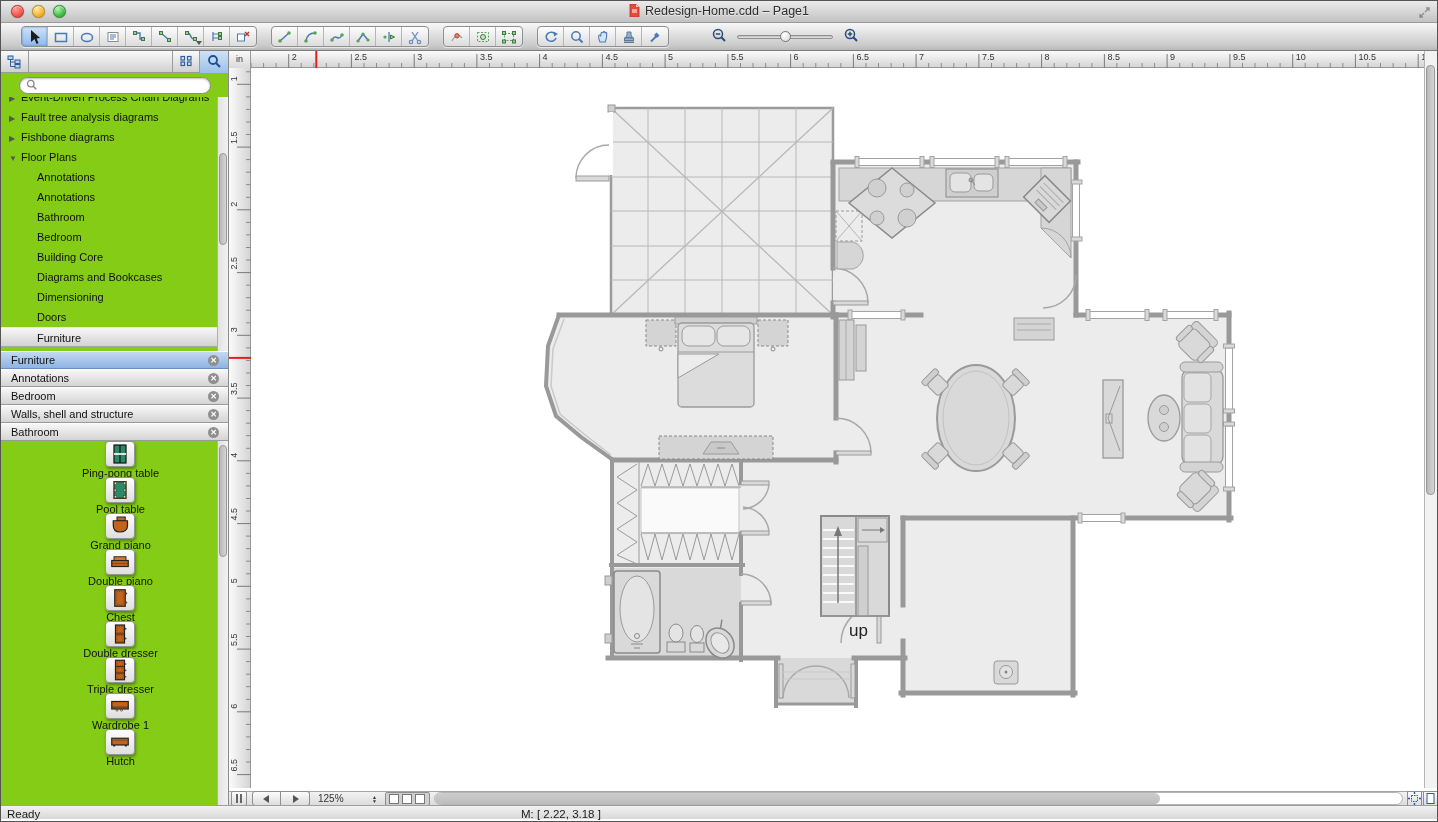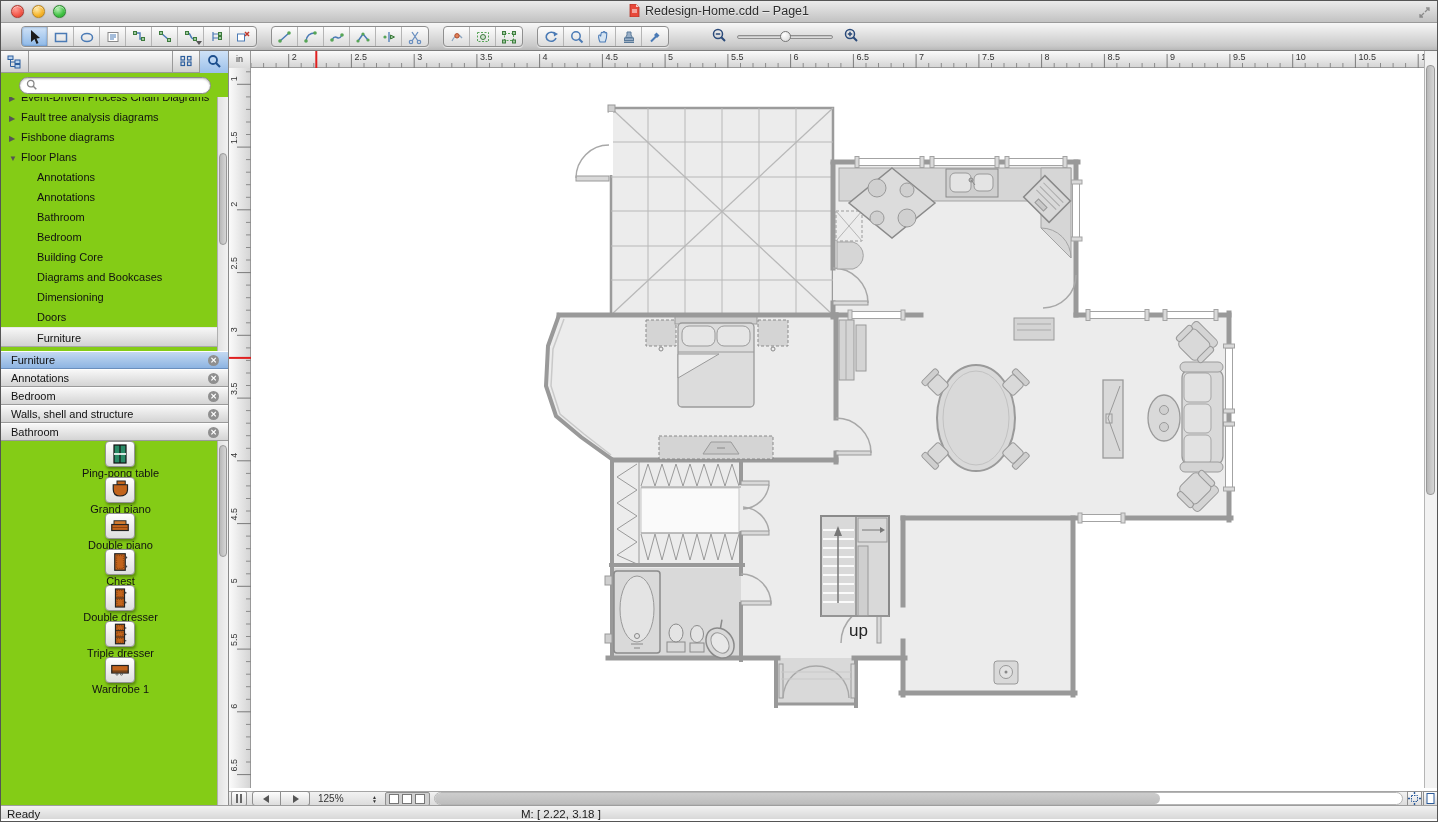--- a/index.html
+++ b/index.html
@@ -373,20 +373,36 @@
                   <rect x="8" y="4" width="16" height="24" fill="#2a8a66" stroke="#111" stroke-width="1.6"></rect>
                   <line x1="16" y1="4" x2="16" y2="28" stroke="#111" stroke-width="1.6"></line>
                   <line x1="8" y1="16" x2="24" y2="16" stroke="#fff" stroke-width="2.2"></line>
                 </svg>
               </div>
               <span class="shape-label">Ping-pong table</span>
             </div>
             <div class="shape-row">
               <div class="shape-tile">
                 <svg width="24" height="24" viewBox="0 0 32 32">
+                  <rect x="8" y="5" width="16" height="22" fill="#2a8a66" stroke="#4a3a1a" stroke-width="2"></rect>
+                  <g fill="#ddd" stroke="#333" stroke-width="0.7">
+                    <rect x="8.5" y="5.5" width="3" height="3"></rect>
+                    <rect x="20.5" y="5.5" width="3" height="3"></rect>
+                    <rect x="8.5" y="23.5" width="3" height="3"></rect>
+                    <rect x="20.5" y="23.5" width="3" height="3"></rect>
+                    <rect x="8.3" y="14.7" width="2.5" height="3"></rect>
+                    <rect x="21.2" y="14.7" width="2.5" height="3"></rect>
+                  </g>
+                </svg>
+              </div>
+              <span class="shape-label">Pool table</span>
+            </div>
+            <div class="shape-row">
+              <div class="shape-tile">
+                <svg width="24" height="24" viewBox="0 0 32 32">
                   <rect x="12" y="4" width="11" height="5" fill="#c2641c" stroke="#222" stroke-width="1.3"></rect>
                   <path d="M7,9 h19 v7 c0,5 -4.5,8 -10,8 c-6.5,0 -9,-4.5 -9,-9 z" fill="#c2641c" stroke="#222" stroke-width="1.6"></path>
                 </svg>
               </div>
               <span class="shape-label">Grand piano</span>
             </div>
             <div class="shape-row">
               <div class="shape-tile">
                 <svg width="24" height="24" viewBox="0 0 32 32">
                   <rect x="5" y="14" width="22" height="8" fill="#c2641c" stroke="#222" stroke-width="1.6"></rect>
@@ -439,20 +455,31 @@
             <div class="shape-row">
               <div class="shape-tile">
                 <svg width="24" height="24" viewBox="0 0 32 32">
                   <rect x="5" y="10" width="22" height="10" fill="#c2641c" stroke="#222" stroke-width="1.6"></rect>
                   <line x1="5" y1="17.5" x2="27" y2="17.5" stroke="#222"></line>
                   <circle cx="12" cy="21.5" r="1.4" fill="none" stroke="#444"></circle>
                   <circle cx="18" cy="21.5" r="1.4" fill="none" stroke="#444"></circle>
                 </svg>
               </div>
               <span class="shape-label">Wardrobe 1</span>
+            </div>
+            <div class="shape-row">
+              <div class="shape-tile">
+                <svg width="24" height="24" viewBox="0 0 32 32">
+                  <rect x="5" y="11" width="22" height="9" fill="#c2641c" stroke="#222" stroke-width="1.6"></rect>
+                  <line x1="7" y1="13.5" x2="25" y2="13.5" stroke="#7a3a0a"></line>
+                  <rect x="7" y="20" width="2.5" height="2" fill="#222"></rect>
+                  <rect x="22.5" y="20" width="2.5" height="2" fill="#222"></rect>
+                </svg>
+              </div>
+              <span class="shape-label">Hutch</span>
             </div>
           </div>
         <div class="vscroll" style="right:0;top:0;height:364px">
             <div class="vthumb" style="top:4px;height:112px"></div>
           </div>
       </div>
     </div>
 
     <div id="region">
       <div id="corner">in</div>

